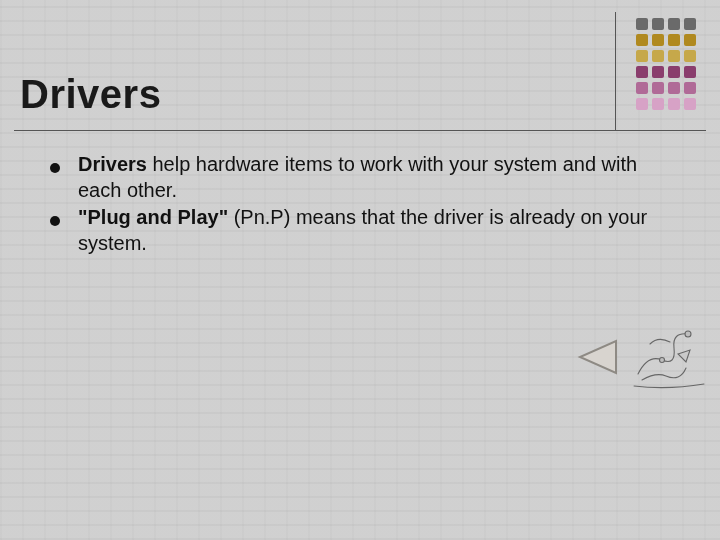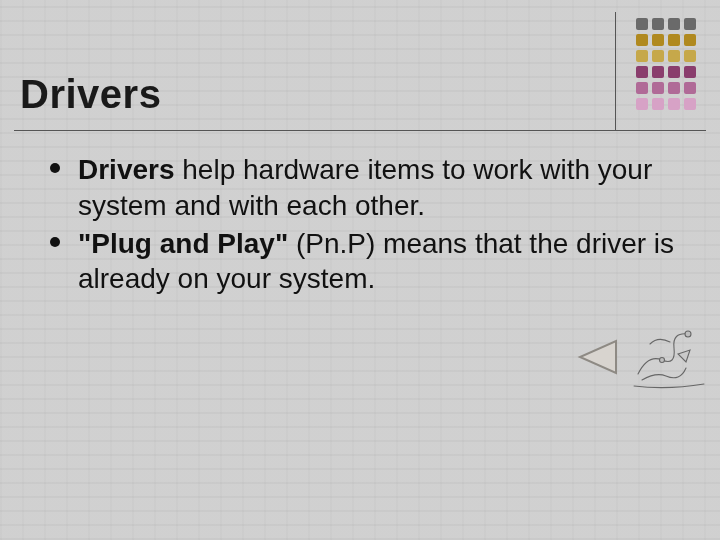--- a/index.html
+++ b/index.html
@@ -58,21 +58,21 @@
   }
   .content {
     position: absolute;
     top: 152px;
     left: 46px;
     right: 40px;
   }
   .content ul { list-style: none; }
   .content li {
     position: relative;
-    font-size: 28px;
+    font-size: 20px;
     line-height: 1.28;
     color: #111;
     padding-left: 32px;
     margin-bottom: 2px;
   }
   .content li::before {
     content: "";
     position: absolute;
     left: 4px;
     top: 11px;

